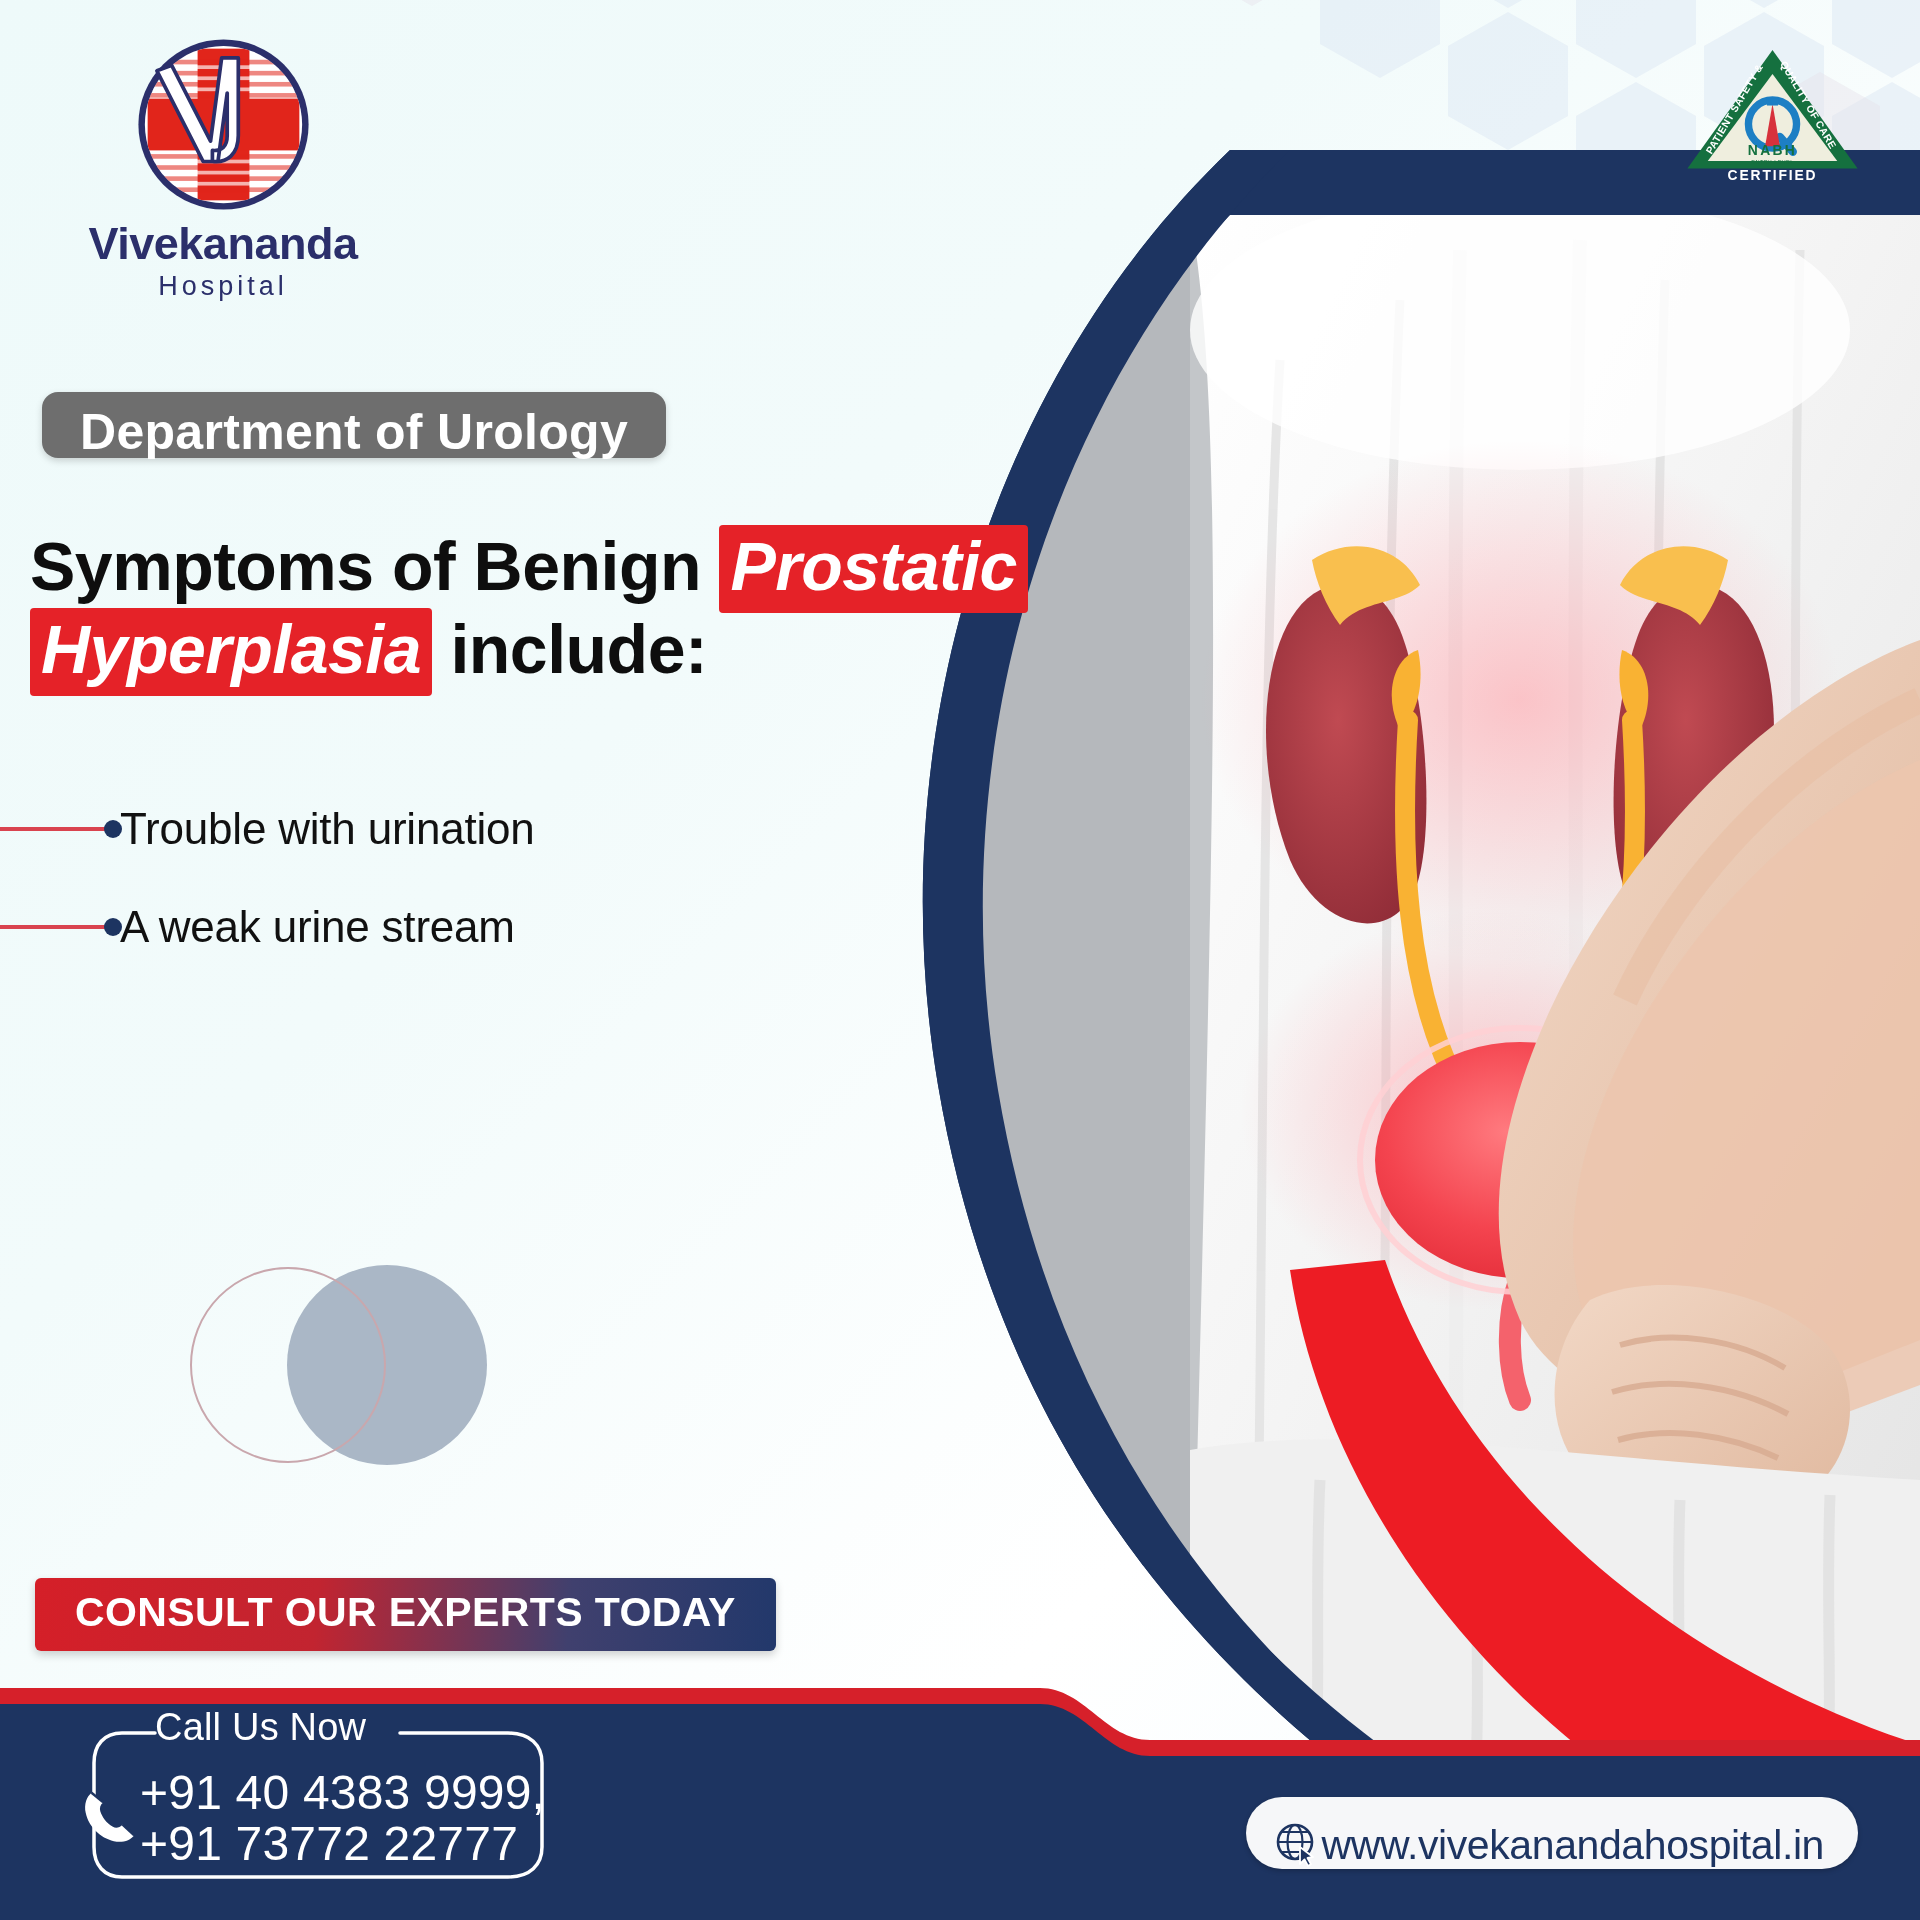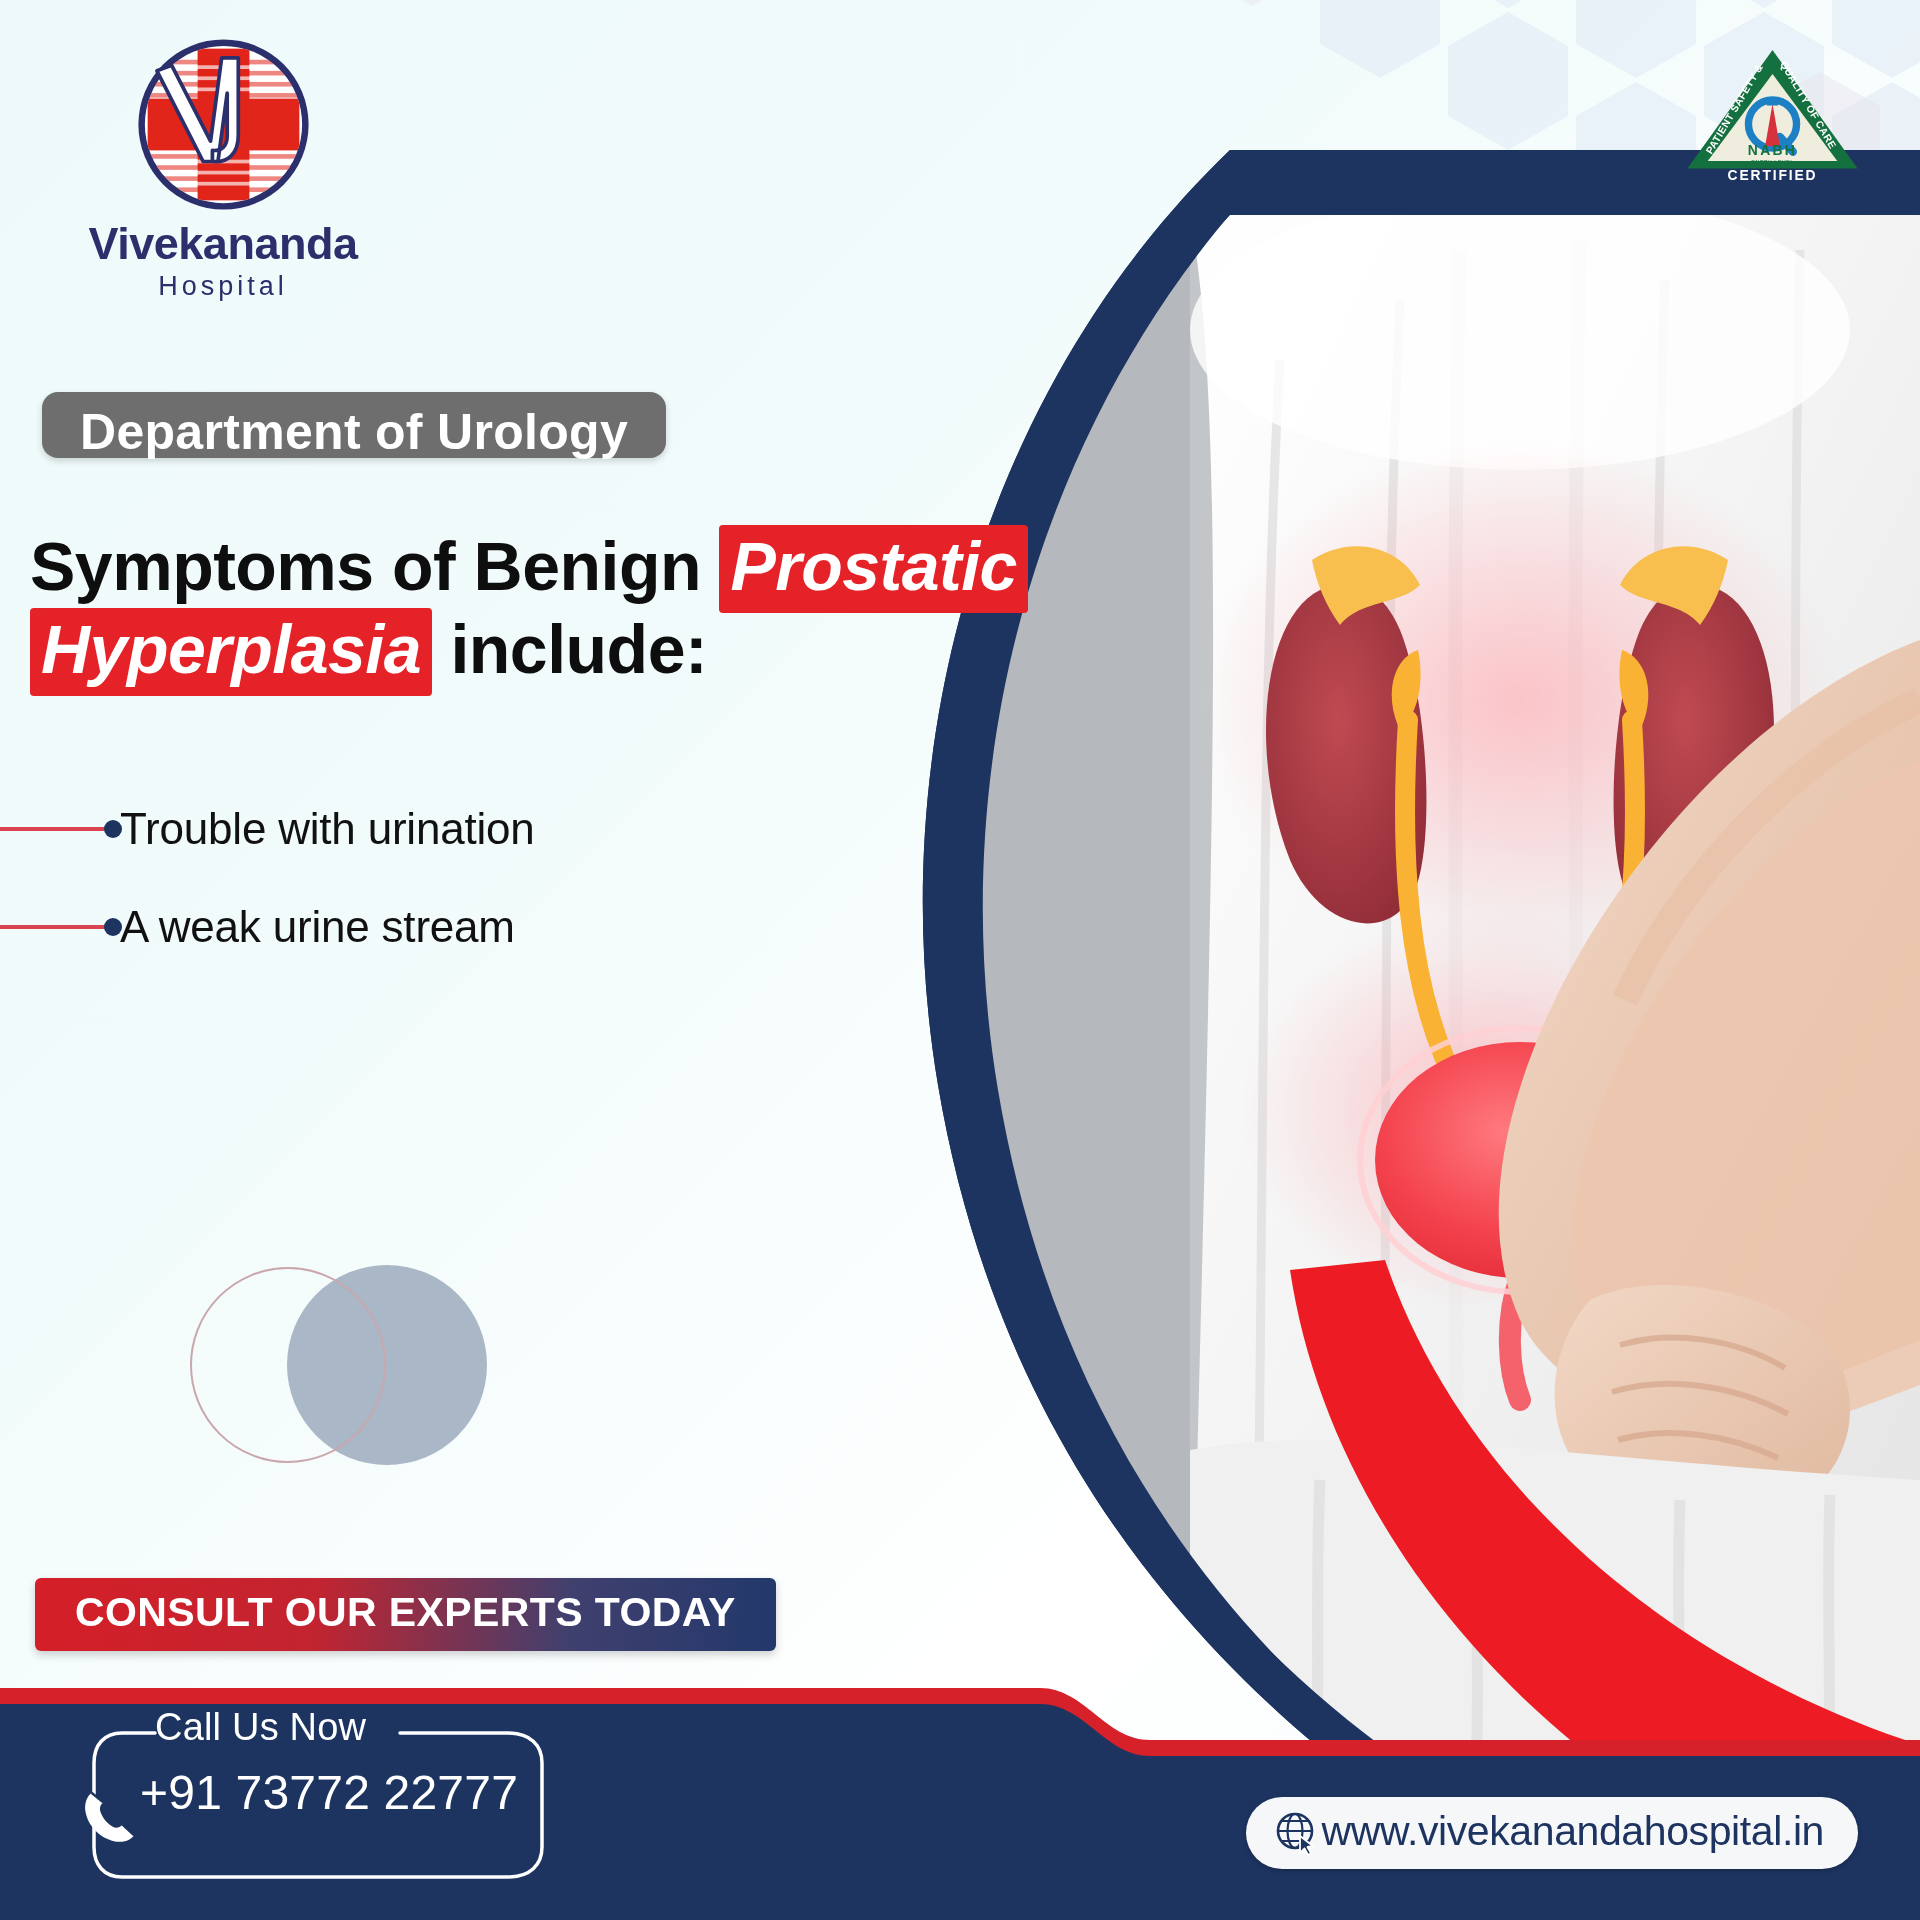--- a/index.html
+++ b/index.html
@@ -120,21 +120,21 @@
   .phone-num {
     position:absolute; left:140px; top:1768px;
     color:#ffffff; font-size:48px; font-weight:500;
     line-height:1.06; letter-spacing:0.2px; white-space:nowrap;
   }
   .phone-icon { position:absolute; left:78px; top:1785px; width:62px; height:62px; }
 
   .web-pill {
     position:absolute; right:62px; top:1797px;
     background:#f6f7f9; border-radius:40px;
-    height:72px; display:flex; align-items:center;
+    height:72px; display:flex; align-items:flex-end;
     padding:0 34px 0 26px; 
     box-shadow:0 2px 5px rgba(0,0,0,0.22);
   }
   .web-text {
     color:#1d3461; font-size:41px; font-weight:500;
     letter-spacing:-0.4px; line-height:1; padding-bottom:3px;
   }
   .globe-icon { width:50px; height:50px; flex:0 0 50px; }
 </style>
 </head>
@@ -372,20 +372,21 @@
              C 440 172 452 160 452 142 L 452 58 C 452 40 440 28 418 28 L 310 28" fill="none" stroke="#ffffff" stroke-width="3.5" stroke-linecap="round"></path>
   </svg>
   <div class="call-label">Call Us Now</div>
   <svg class="phone-icon" viewBox="0 0 64 64">
     <path d="M 14 8 C 9 12 6 20 8 29 C 11 43 23 55 37 58 C 46 60 54 57 58 52
              L 46 41 C 43 44 39 45 36 43 C 29 39 25 33 23 27 C 22 24 23 20 26 18 Z" fill="#ffffff"></path>
     <path d="M 14 8 L 26 18" stroke="#1d3461" stroke-width="2.5"></path>
     <path d="M 46 41 L 58 52" stroke="#1d3461" stroke-width="2.5"></path>
   </svg>
   <div class="phone-num">
+    <div>+91 40 4383 9999,</div>
     <div>+91 73772 22777</div>
   </div>
 
   <div class="web-pill">
     <svg class="globe-icon" viewBox="0 0 50 50">
       <circle cx="23" cy="23" r="17" fill="none" stroke="#1d3461" stroke-width="2.6"></circle>
       <ellipse cx="23" cy="23" rx="7.5" ry="17" fill="none" stroke="#1d3461" stroke-width="2.2"></ellipse>
       <line x1="6" y1="23" x2="40" y2="23" stroke="#1d3461" stroke-width="2.2"></line>
       <line x1="9" y1="13" x2="37" y2="13" stroke="#1d3461" stroke-width="2"></line>
       <line x1="9" y1="33" x2="37" y2="33" stroke="#1d3461" stroke-width="2"></line>

